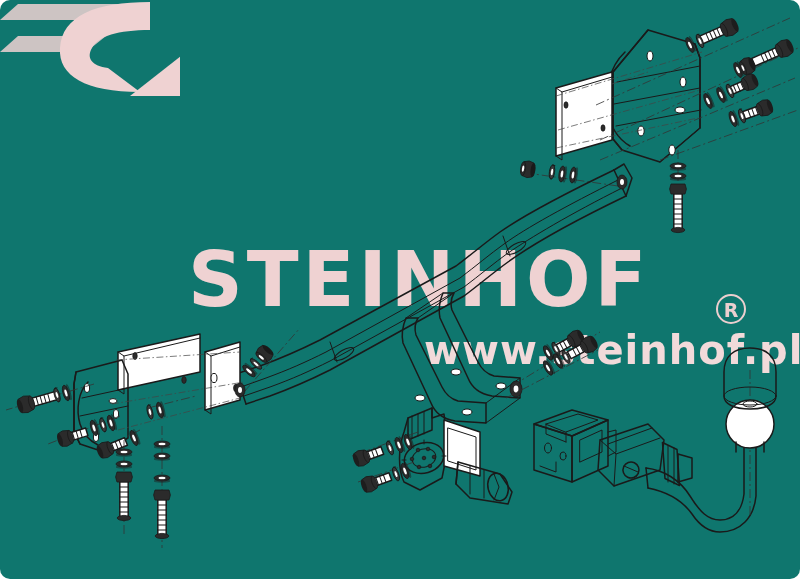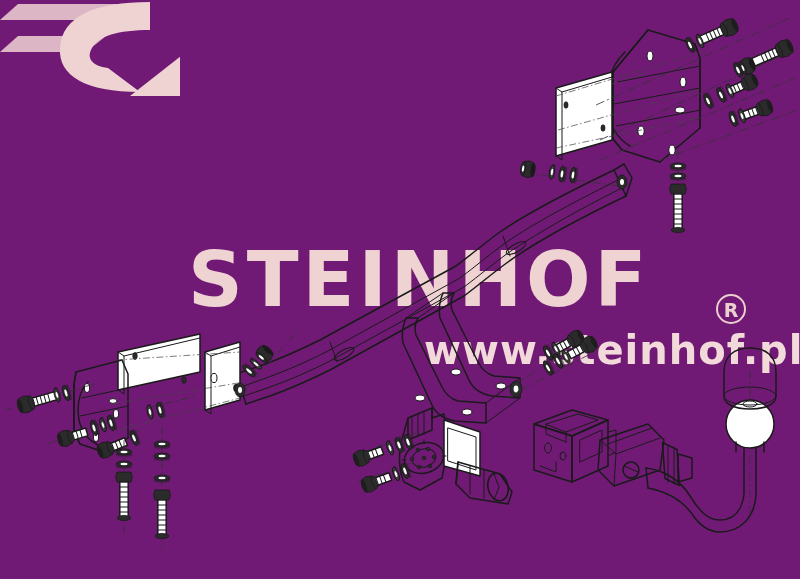--- a/index.html
+++ b/index.html
@@ -1,22 +1,23 @@
 <!DOCTYPE html>
 <html><head>
 <meta charset="utf-8">
 <title>Steinhof Towbar Exploded Diagram</title>
 <style>
   html,body{margin:0;padding:0;background:#ffffff;}
   body{font-family:"Liberation Sans", sans-serif;}
   #stage{
     position:relative;
     width:800px;height:579px;
-    background:#701a75;
+    background:#0f766e;
     overflow:hidden;
+    border-radius:10px;
   }
   #stage svg{position:absolute;left:0;top:0;}
   .wm-layer{position:absolute;left:0;top:0;width:800px;height:579px;pointer-events:none;}
   .wm-main{
     position:absolute;
     left:188px; top:242px;
     font-family:"DejaVu Sans", sans-serif;
     font-weight:bold;
     font-size:76px;
     letter-spacing:4px;

